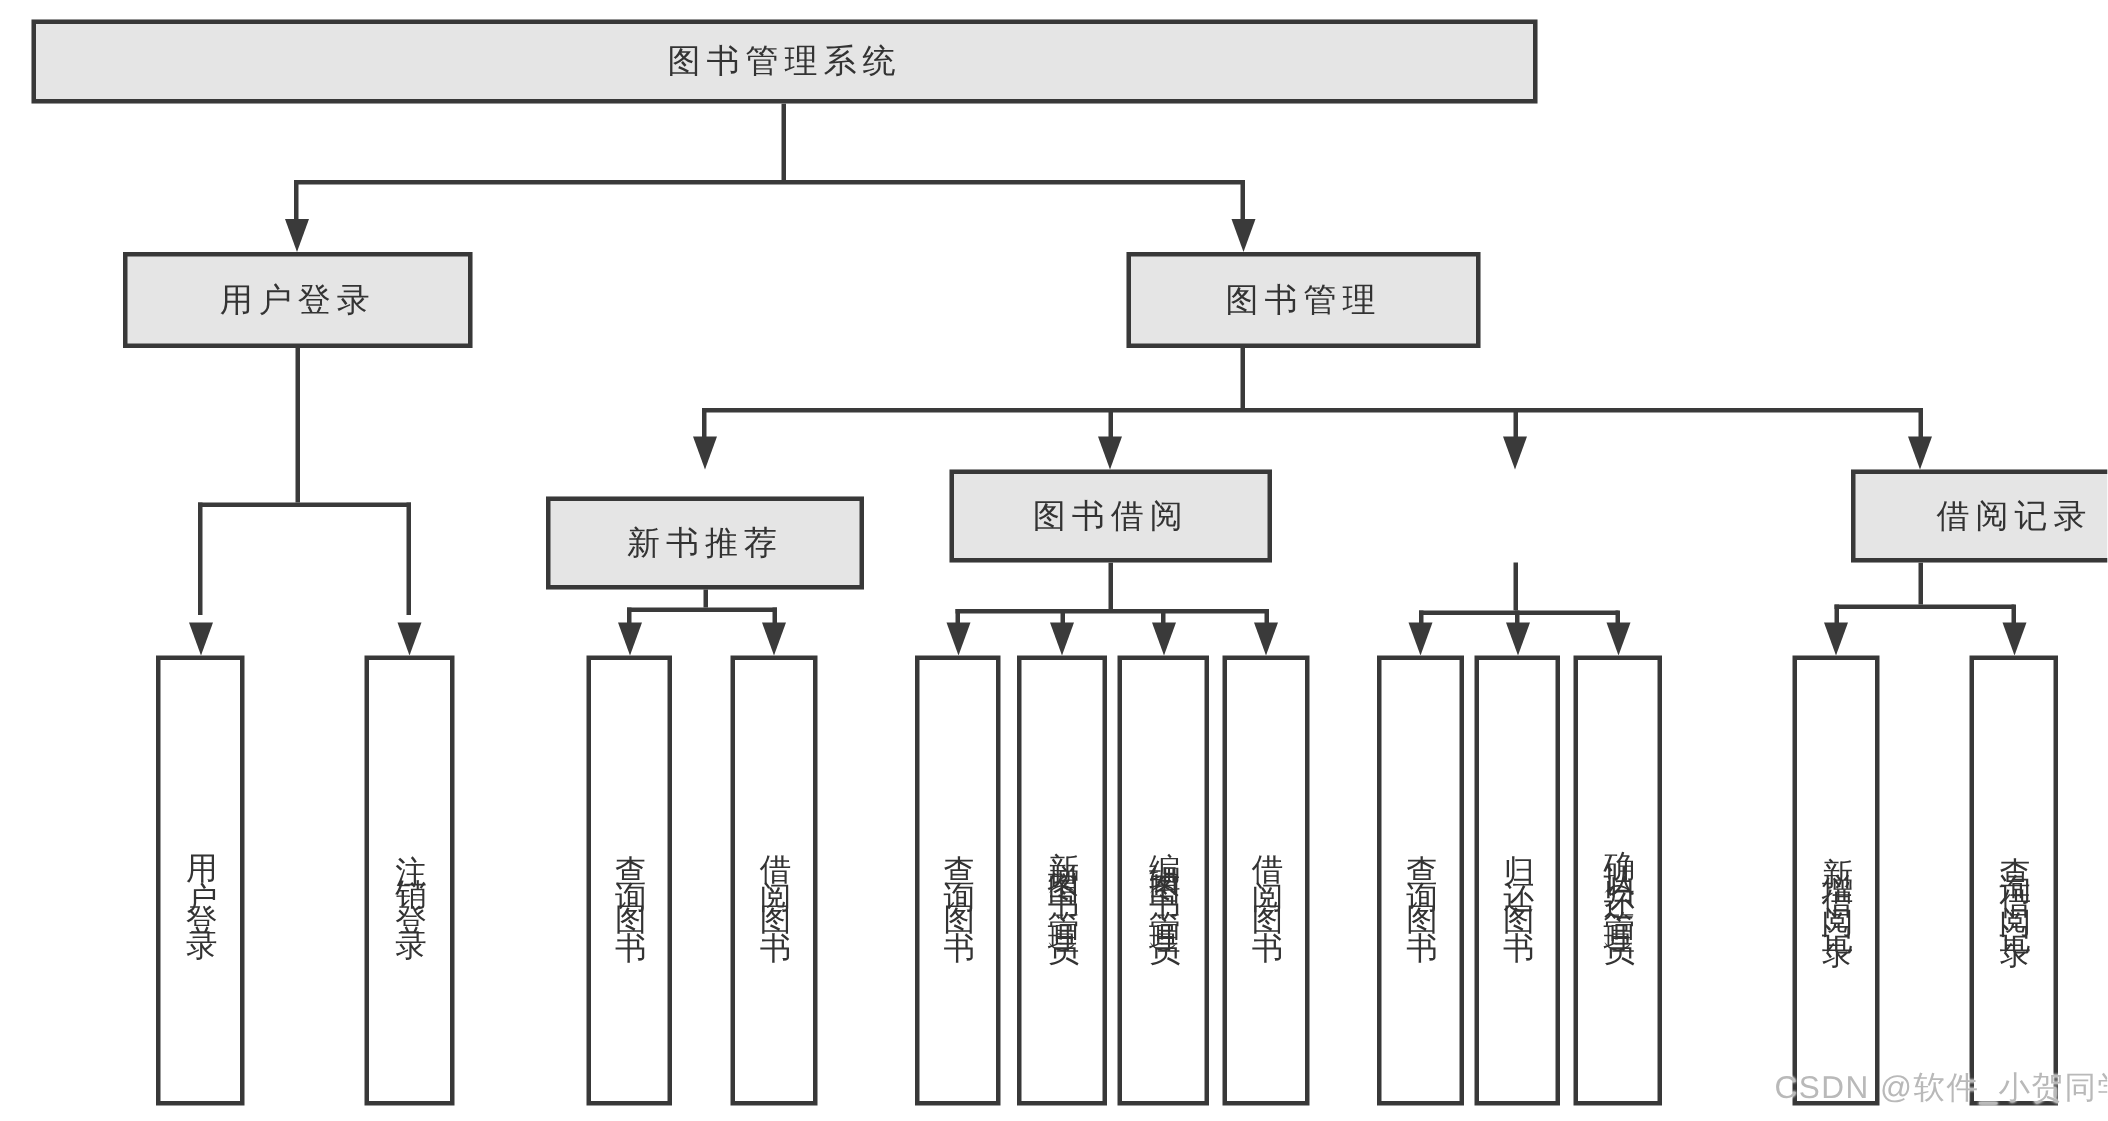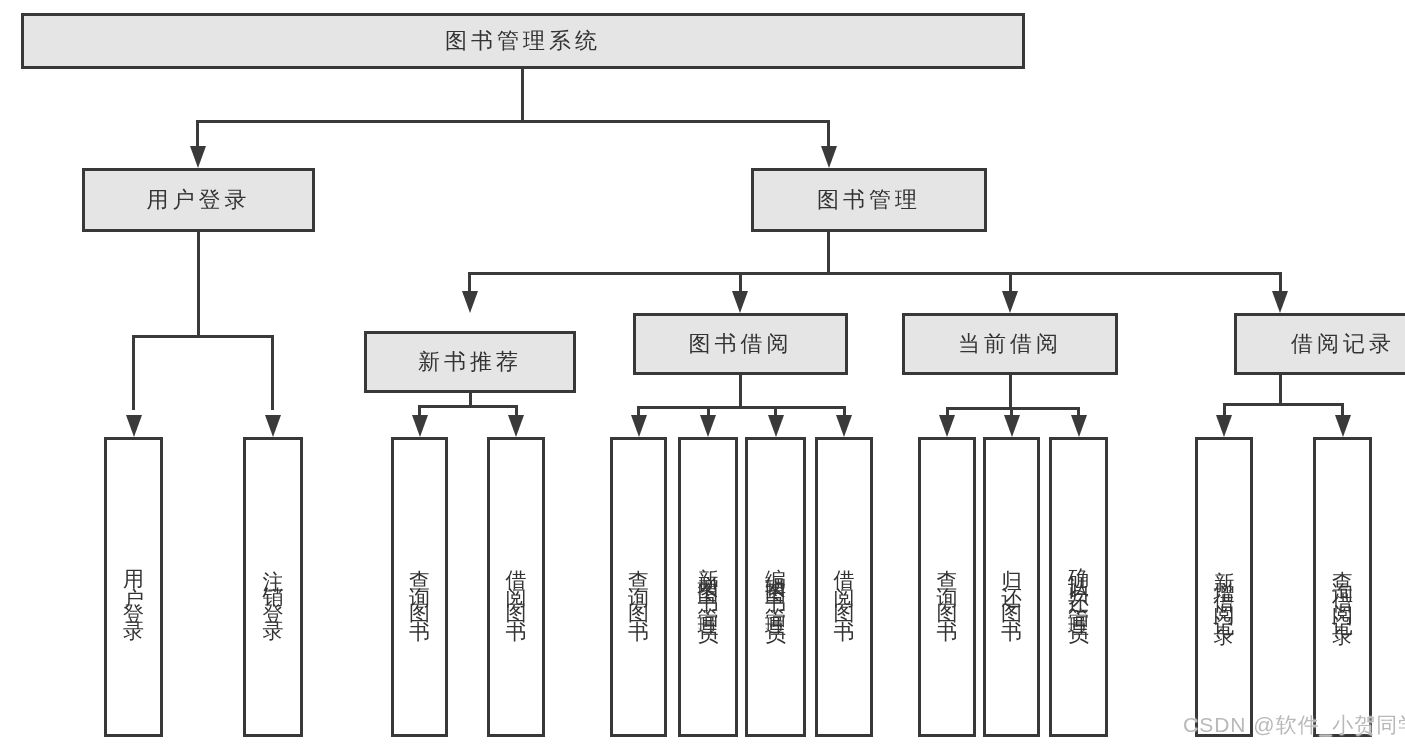--- a/index.html
+++ b/index.html
@@ -143,21 +143,20 @@
   <div class="vline" style="left:1341px; top:403px; height:15px;"></div>
   <div class="arrow" style="left:1335px; top:415px;"></div>
 
   <div class="box" style="left:21px; top:13px; width:1004px; height:56px;">图书管理系统</div>
 
   <div class="box" style="left:82px; top:168px; width:233px; height:64px;">用户登录</div>
   <div class="box" style="left:751px; top:168px; width:236px; height:64px;">图书管理</div>
 
   <div class="box" style="left:364px; top:313px; width:212px; height:62px;margin-top:18px;">新书推荐</div>
   <div class="box" style="left:633px; top:313px; width:215px; height:62px;">图书借阅</div>
-  <div class="box" style="left:902px; top:313px; width:216px; height:62px;">当前借阅</div>
   <div class="box" style="left:1234px; top:313px; width:218px; height:62px;">借阅记录</div>
 
   <div class="leaf sp-4" style="left:104px; width:59px;">用户登录</div>
   <div class="leaf sp-4" style="left:243px; width:60px;">注销登录</div>
 
   <div class="leaf sp-4" style="left:391px; width:57px;">查询图书</div>
   <div class="leaf sp-4" style="left:487px; width:58px;">借阅图书</div>
 
   <div class="leaf sp-4" style="left:610px; width:57px;">查询图书</div>
   <div class="leaf sp-9" style="left:678px; width:60px;">新增图书（管理员）</div>

